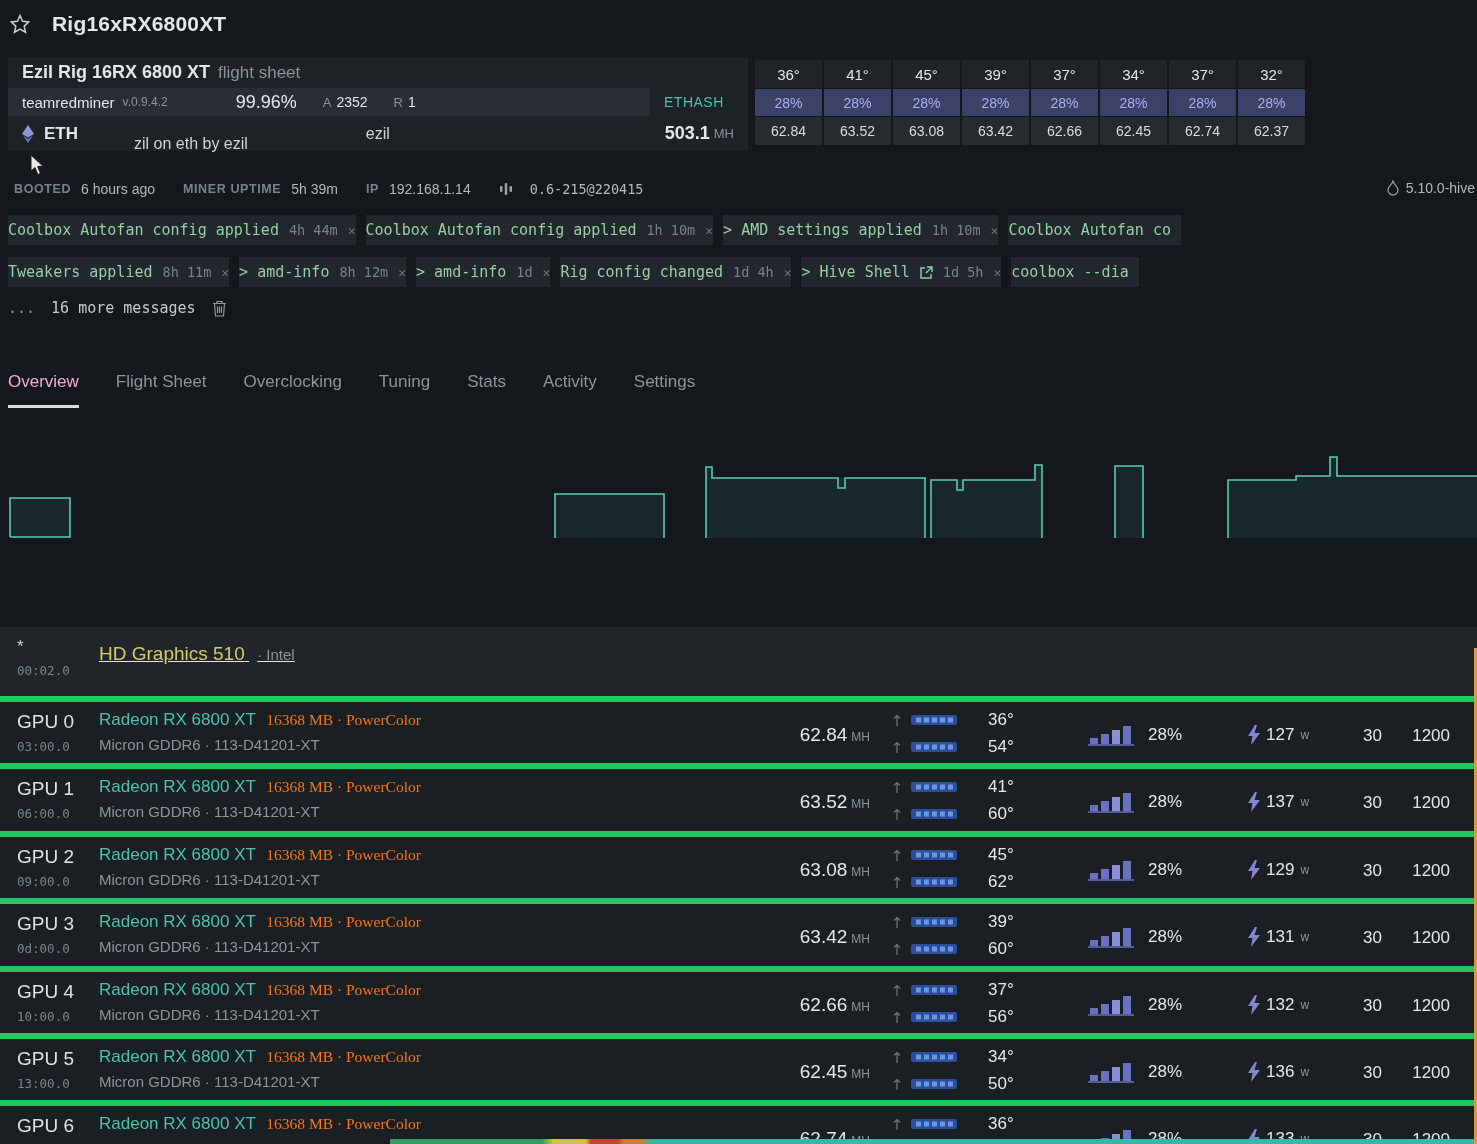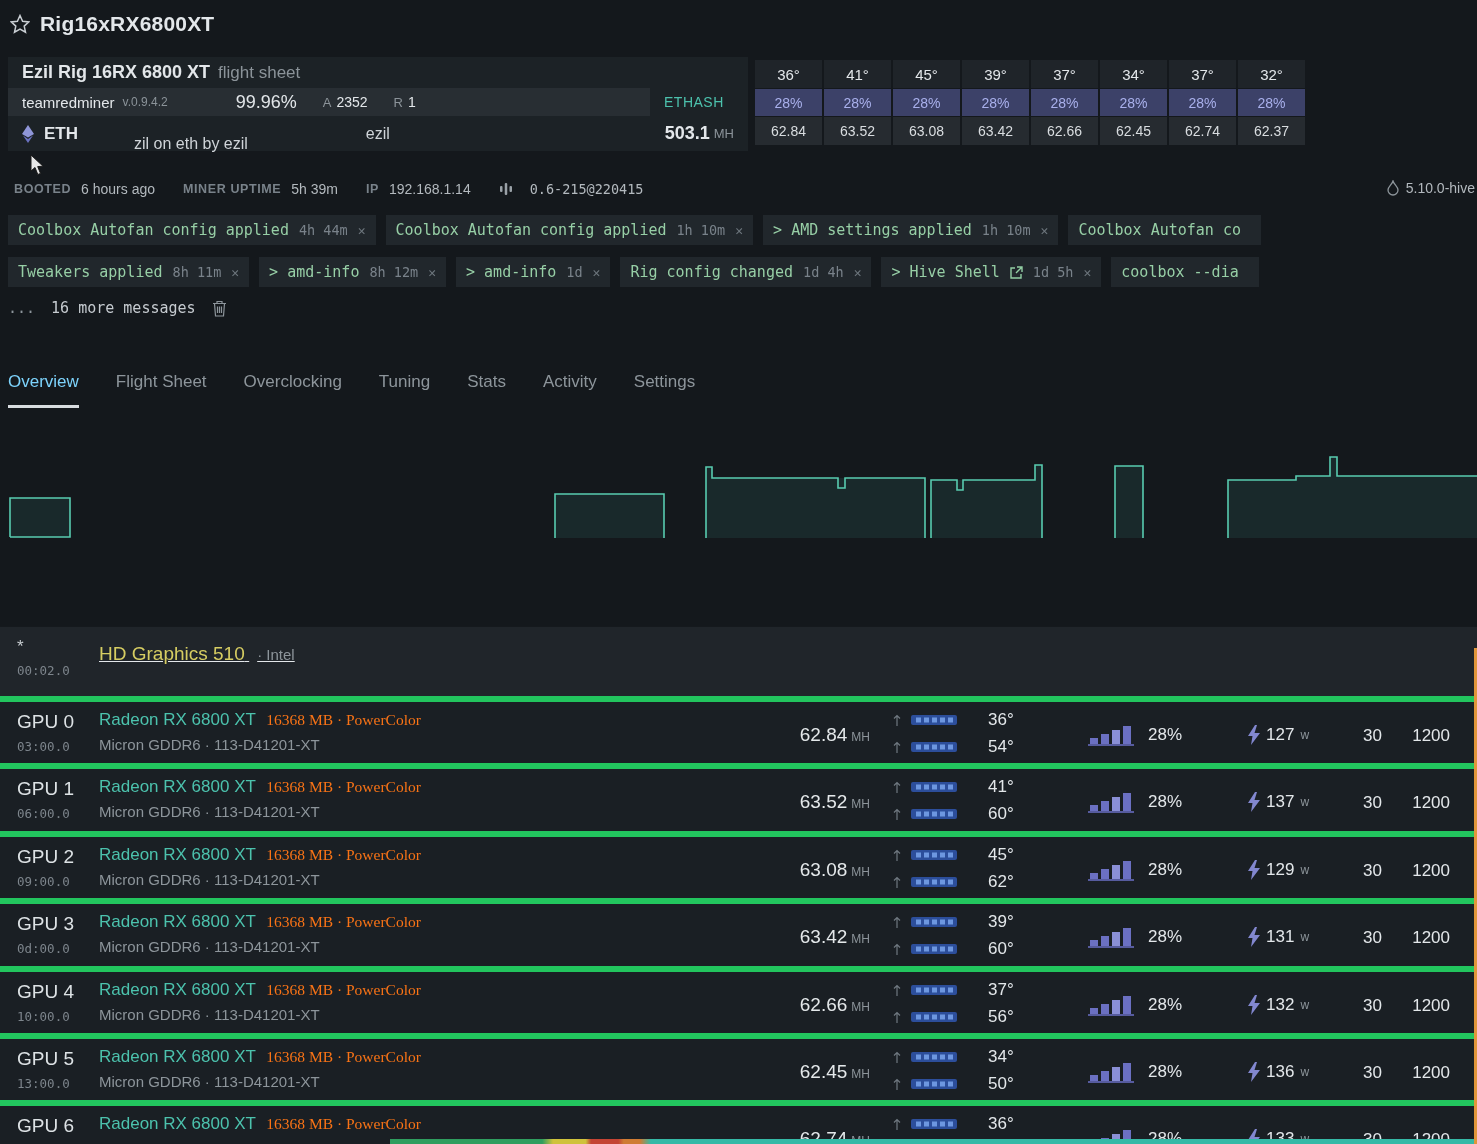--- a/index.html
+++ b/index.html
@@ -1,21 +1,21 @@
 <!DOCTYPE html>
 <html style="--bg-page: #14181c; --bg-panel: #1c2226; --bg-strip: #282e33; --bg-chip: #21272c; --bg-row: #1a1f24; --bg-row-alt: #20252a; --accent-teal: #4cc2ad; --accent-yellow: #d6cd62; --fan-badge-bg: #3c4168; --fan-badge-text: #a9b0ec; --message-green: #97cfa6; --text-primary: #e3e7ea; --text-secondary: #8b9399; --orange: #e0963a;"><head>
 <meta charset="utf-8">
 <style>
   * { margin:0; padding:0; box-sizing:border-box; }
   html,body { background:#0e1114; }
   .screen { position:relative; width:1477px; height:1144px; overflow:hidden;
     background:var(--bg-page,#14181c); font-family:"Liberation Sans",sans-serif; color:var(--text-primary,#e3e7ea); }
 
   
-  .titlebar { position:absolute; top:12px; left:10px; display:flex; align-items:center; gap:10px; }
+  .titlebar { position:absolute; top:12px; left:10px; display:flex; align-items:center; gap:22px; }
   .titlebar .title { font-size:21px; font-weight:bold; letter-spacing:.2px; }
 
   
   .fs-panel { position:absolute; top:57px; left:8px; width:740px; height:94px; background:var(--bg-panel,#1c2226); }
   .fs-row1 { height:31px; display:flex; align-items:center; padding:0 14px; gap:8px; }
   .fs-name { font-size:18px; font-weight:bold; }
   .fs-suffix { font-size:17px; color:var(--text-secondary,#8b9399); }
   .fs-row2 { height:28px; display:flex; align-items:center; }
   .miner-strip { width:642px; height:100%; background:var(--bg-strip,#282e33); display:flex; align-items:center; padding:0 14px; }
   .miner-name { font-size:15px;text-align:right; }
@@ -42,34 +42,34 @@
   
   .status-bar { position:absolute; top:178px; left:14px; height:22px; display:flex; align-items:center; font-size:14px; color:#b3b9be; }
   .sb-group { display:flex; align-items:center; margin-right:28px; }
   .sb-label { font-size:12.5px; font-weight:bold; color:#79828a; letter-spacing:.6px; margin-right:10px; }
   .sb-agent { display:flex; align-items:center; gap:17px; font-family:"DejaVu Sans Mono",monospace; font-size:13.5px; }
   .sb-right { position:absolute; top:180px; right:2px; display:flex; align-items:center; gap:7px; font-size:14px; color:#b3b9be; }
 
   
   .messages { position:absolute; top:215px; left:8px; right:0; overflow:hidden; }
   .msg-row { display:flex; gap:10px; margin-bottom:12px; white-space:nowrap; }
-  .chip { display:inline-flex; align-items:center; gap:10px; background:var(--bg-chip,#21272c); padding:6px 10px;
+  .chip { display:inline-flex; align-items:center; gap:10px; background:var(--bg-chip,#21272c); padding:6px 0;
     font-family:"DejaVu Sans Mono",monospace; font-size:15px; flex:none; }
   .chip-text { color:var(--message-green,#97cfa6); }
   .chip-time { color:#79828a; font-size:13.5px; }
   .chip-close { color:#6d767d; font-size:13px; cursor:pointer; }
   .msg-more { display:flex; align-items:center; gap:16px; margin-top:4px; font-family:"DejaVu Sans Mono",monospace; font-size:15px; }
   .more-ellipsis { color:#8d959b; }
   .more-text { color:#c6cbd0; cursor:pointer; }
   .trash-btn { cursor:pointer; display:flex; align-items:center; }
 
   
   .tabs { position:absolute; top:366px; left:8px; display:flex; gap:37px; }
   .tab { font-size:17px; color:#8d959b; padding:6px 0 13px; cursor:pointer; }
-  .tab.active { color:#7dd3fc; border-bottom:3px solid #d8dcdf; }
+  .tab.active { color:#f9a8d4; border-bottom:3px solid #d8dcdf; }
 
   
   .chart { position:absolute; top:420px; left:0; width:1477px; height:172px; }
   .chart svg { width:100%; height:100%; display:block; }
 
   
   .col-headers { position:absolute; top:599px; left:0; right:0; height:18px; font-size:12px; letter-spacing:3px; color:#79828a; }
   .col-headers span { position:absolute; top:0; }
   .h-temp { left:988px; } .h-fan { left:1345px; } .h-core { left:1404px; } .h-v { left:1466px; }
 

